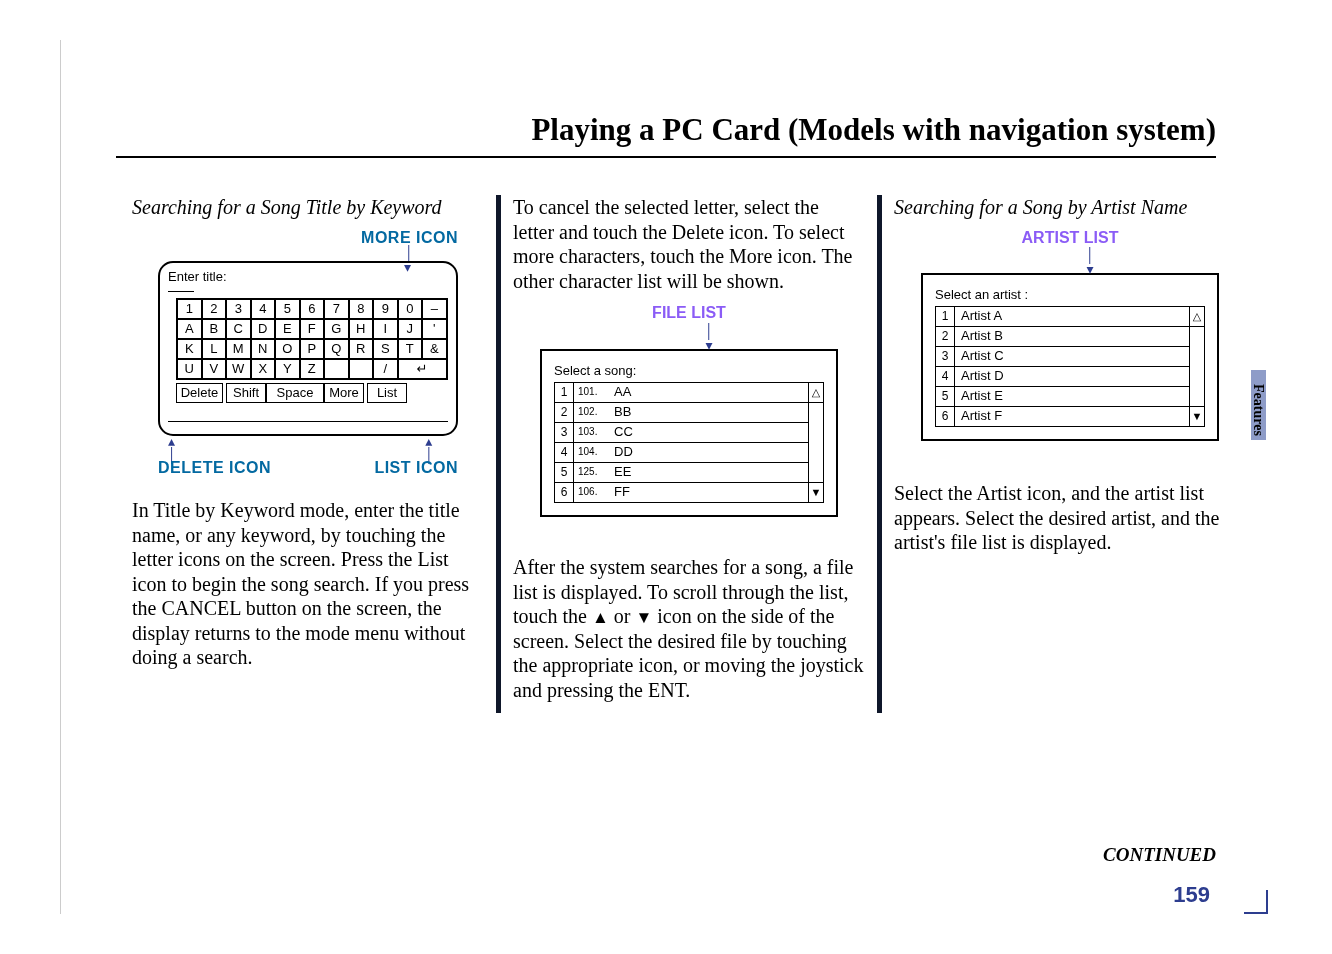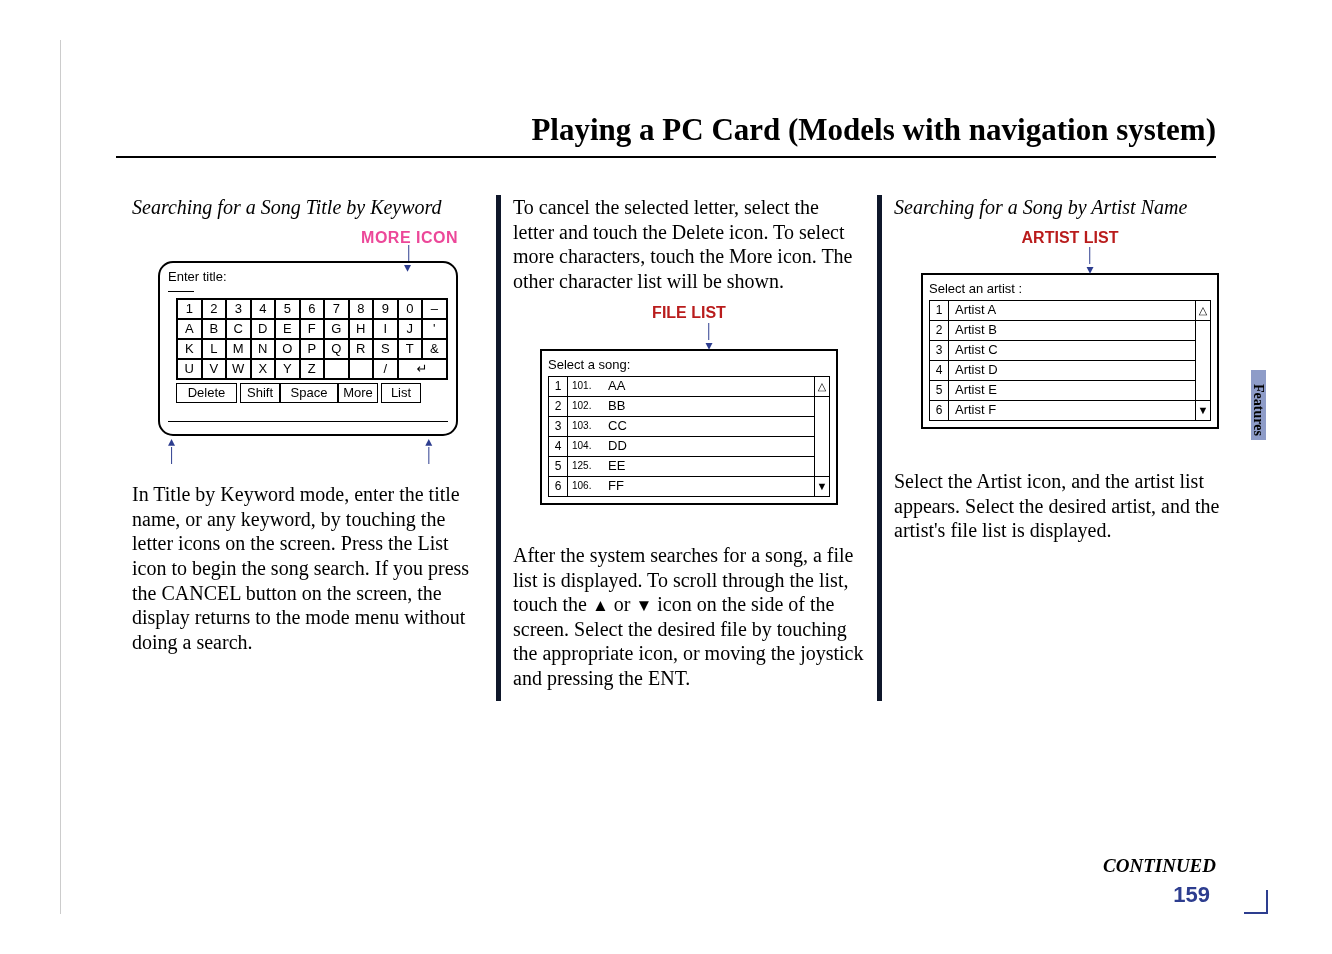--- a/index.html
+++ b/index.html
@@ -46,21 +46,21 @@
     font-size: 20px;
     margin-bottom: 8px;
   }
   .diagram {
     margin: 4px auto 20px auto;
     width: 305px;
   }
   .label-blue {
     font-family: Arial, sans-serif;
     font-weight: bold;
-    color: #ec4899;
+    color: #0369a1;
     font-size: 16px;
     letter-spacing: 0.5px;
   }
   
   .kbd-box {
     border: 2px solid #000;
     padding: 6px 8px 12px 8px;
     font-family: Arial, sans-serif;
     position: relative;
   }
@@ -71,53 +71,53 @@
   .kbd-cell {
     border: 1px solid #000;
     width: 24.5px;
     height: 20px;
     font-size: 13px;
     display: flex;
     align-items: center;
     justify-content: center;
     box-sizing: border-box;
   }
-  .kbd-cell.wide47 { width: 61px; }
+  .kbd-cell.wide47 { width: 47px; }
   .kbd-cell.wide58 { width: 58px; }
   .kbd-cell.wide40 { width: 40px; }
   .kbd-cancel {
     border-bottom: 1px solid #000;
     height: 10px;
     margin-top: 8px;
   }
   .kbd-ptr-up { margin-top: 2px; font-size: 14px; line-height: 1; }
   .callout-row {
     display: flex;
     justify-content: space-between;
     font-family: Arial, sans-serif;
     margin-top: -4px;
   }
   
   .list-title {
     text-align: center;
     font-family: Arial, sans-serif;
     font-weight: bold;
-    color: #b91c1c;
+    color: #8b5cf6;
     font-size: 16px;
     margin-bottom: 2px;
   }
   .list-arrow {
     text-align: center;
     font-size: 14px;
     line-height: 1;
     margin-bottom: 0;
   }
   .list-box {
     border: 2px solid #000;
-    padding: 6px;
+    padding: 12px;
     font-family: Arial, sans-serif;
     font-size: 13px;
   }
   .list-head { margin-bottom: 4px; font-size: 13px; position: relative; }
   .list-table { display: flex; }
   .list-rows { flex: 1; }
   .list-row { display: flex; border: 1px solid #000; margin-top: -1px; height: 19px; }
   .list-row .idx { width: 18px; border-right: 1px solid #000; text-align: center; font-size: 12px; line-height: 18px; }
   .list-row .track { width: 30px; font-size: 10px; line-height: 18px; padding-left: 4px; }
   .list-row .name { flex: 1; padding-left: 6px; line-height: 18px; }
@@ -156,21 +156,21 @@
     writing-mode: vertical-rl;
     font-weight: bold;
     font-size: 14px;
     position: absolute;
     right: 0;
     top: 14px;
   }
   .continued {
     position: absolute;
     right: 116px;
-    bottom: 77px;
+    bottom: 88px;
     font-style: italic;
     font-weight: bold;
     font-size: 19px;
   }
   .pagenum {
     position: absolute;
     right: 122px;
     bottom: 46px;
     color: #2d3d8f;
     font-family: Arial, sans-serif;
@@ -289,20 +289,24 @@
               <div class="kbd-cell wide40">List</div>
             </div>
           </div>
         </div>
         <div class="kbd-cancel"></div>
       </div>
       <div class="callout-row" style="padding:0 10px;">
         <div class="kbd-ptr-up" style="color:#2d3d8f;">▴<br>│</div>
         <div class="kbd-ptr-up" style="color:#2d3d8f; margin-right:14px;">▴<br>│</div>
       </div>
+      <div class="callout-row">
+        <span class="label-blue">DELETE ICON</span>
+        <span class="label-blue">LIST ICON</span>
+      </div>
     </div>
 
     <div class="paragraph">In Title by Keyword mode, enter the title name, or any keyword, by touching the letter icons on the screen. Press the List icon to begin the song search. If you press the CANCEL button on the screen, the display returns to the mode menu without doing a search.</div>
   </div>
 
   <div class="col">
     <div class="paragraph">To cancel the selected letter, select the letter and touch the Delete icon. To select more characters, touch the More icon. The other character list will be shown.</div>
 
     <div class="diagram" style="width:298px; margin-top:6px;">
       <div class="list-title">FILE LIST</div>

